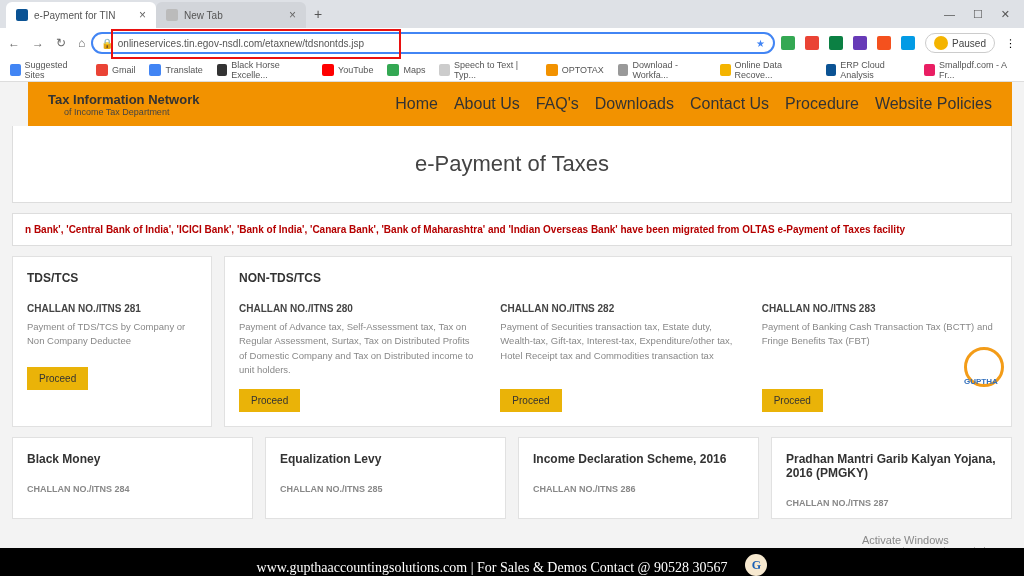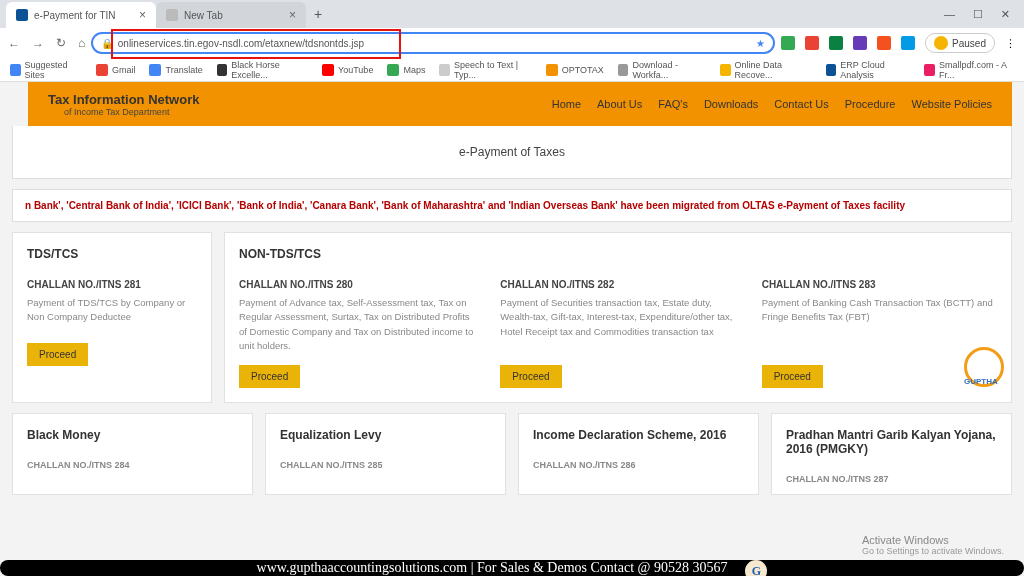--- a/index.html
+++ b/index.html
@@ -27,23 +27,23 @@
   .bookmarks { display: flex; align-items: center; height: 24px; background: #fff; padding: 0 10px; gap: 14px; font-size: 9px; color: #555; border-bottom: 1px solid #ddd; }
   .bm-item { display: flex; align-items: center; gap: 4px; }
   .bm-fav { width: 12px; height: 12px; border-radius: 2px; }
 
   
   .page { background: #f3f3f3; height: 494px; overflow: hidden; position: relative; }
   .header-bar { background: #f29200; height: 44px; display: flex; align-items: center; padding: 0 20px; margin: 0 12px 0 28px; }
   .brand { color: #333; }
   .brand .t1 { font-size: 13px; font-weight: 600; }
   .brand .t2 { font-size: 9px; color: #444; margin-left: 16px; }
-  .menu { margin-left: auto; display: flex; gap: 16px; font-size: 11px; color: #333; }
-
-  .page-title { text-align: center; font-size: 12px; color: #444; padding: 19px 0; background: #fff; margin: 0 12px; border: 1px solid #ddd; border-top: none; }
+  .menu { margin-left: auto; display: flex; gap: 16px; font-size: 16px; color: #333; }
+
+  .page-title { text-align: center; font-size: 22px; color: #444; padding: 25px 0; background: #fff; margin: 0 12px; border: 1px solid #ddd; border-top: none; }
 
   .marquee { background: #fff; margin: 10px 12px 0; padding: 10px 12px; font-size: 10px; color: #c00; border: 1px solid #ddd; }
   .marquee b { color: #b50000; }
 
   .grid-row { display: flex; margin: 10px 12px 0; gap: 12px; }
   .card { background: #fff; border: 1px solid #e1e1e1; padding: 14px 14px 36px; flex: 1; display: flex; flex-direction: column; }
   .card.small { flex: 0 0 200px; }
   .card h3 { font-size: 12px; font-weight: 700; color: #333; margin-bottom: 18px; }
   .card .challan { font-size: 10px; color: #444; font-weight: 600; margin-bottom: 6px; }
   .card .desc { font-size: 9.5px; color: #888; line-height: 1.5; flex: 1; }
@@ -56,21 +56,21 @@
   .mcol .challan { font-size: 10px; color: #444; font-weight: 600; margin-bottom: 6px; }
   .mcol .desc { font-size: 9.5px; color: #888; line-height: 1.5; flex: 1; }
 
   .watermark-logo { position: absolute; right: 0px; top: 265px; width: 60px; height: 55px; opacity: 0.9; }
   .wlogo-circle { width: 40px; height: 40px; border: 3px solid #f29200; border-radius: 50%; position: relative; }
   .wlogo-text { font-size: 8px; color: #1a5fb4; font-weight: 700; position: absolute; top: 30px; }
 
   .activate { position: absolute; right: 20px; bottom: 20px; text-align: left; color: #888; font-size: 11px; pointer-events: none; }
   .activate .a2 { font-size: 9px; color: #999; }
 
-  .footer-bar { position: absolute; bottom: 0; left: 0; right: 0; height: 16px; background: #000; color: #fff; display: flex; align-items: flex-start; justify-content: center; font-size: 14px; font-family: Georgia, serif; gap: 8px; border-radius: 11px; }
+  .footer-bar { position: absolute; bottom: 0; left: 0; right: 0; height: 28px; background: #000; color: #fff; display: flex; align-items: flex-end; justify-content: center; font-size: 14px; font-family: Georgia, serif; gap: 8px; }
   .footer-logo { width: 22px; height: 22px; background: #f7e9d0; border-radius: 50%; display: flex; align-items: center; justify-content: center; font-size: 12px; color: #1a5fb4; font-weight: bold; margin-left: 10px; }
 
   .row2 { display: flex; margin: 10px 12px 0; gap: 12px; }
   .row2 .card { padding-bottom: 4px; }
   .row2 .challan { color: #888; font-size: 9px; }
 </style>
 </head>
 <body>
 
 <div class="browser-chrome">

